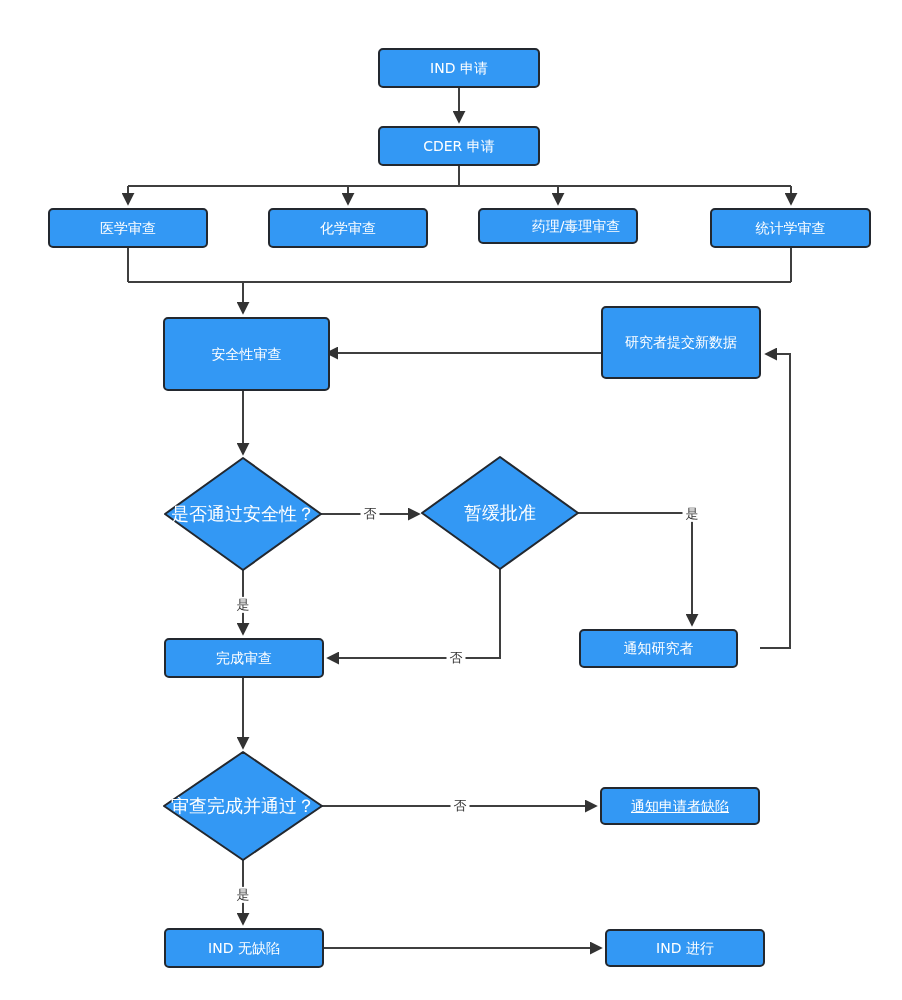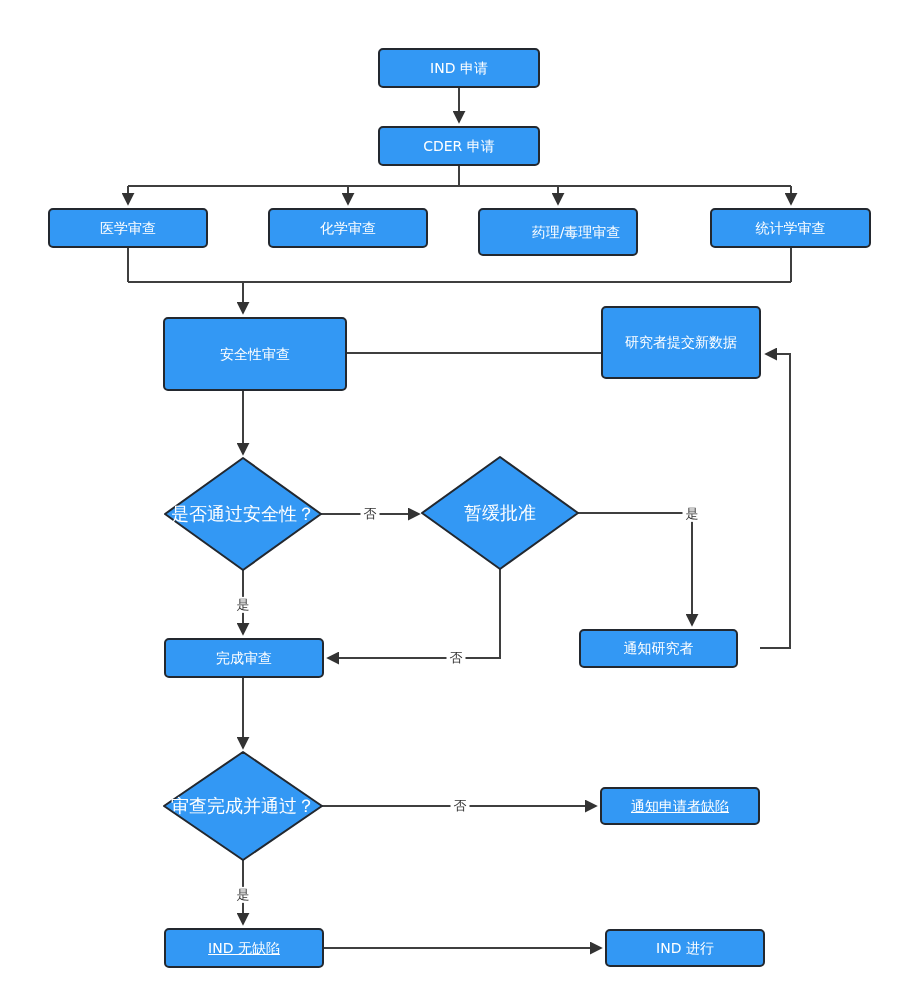--- a/index.html
+++ b/index.html
@@ -28,28 +28,28 @@
   .edge-label{
     position:absolute;transform:translate(-50%,-50%);
     background:#ffffff;color:var(--edge-label-text,#333333);
     font-size:13px;padding:0 3px;line-height:1.25;white-space:nowrap;
   }
   
   #n-ind-application{left:378px;top:48px;width:162px;height:40px;}
   #n-cder-application{left:378px;top:126px;width:162px;height:40px;}
   #n-medical-review{left:48px;top:208px;width:160px;height:40px;}
   #n-chemistry-review{left:268px;top:208px;width:160px;height:40px;}
-  #n-pharm-tox-review{left:478px;top:208px;width:160px;height:48px;padding-left:36px;}
+  #n-pharm-tox-review{left:478px;top:208px;width:160px;height:36px;padding-left:36px;}
   #n-statistics-review{left:710px;top:208px;width:161px;height:40px;}
-  #n-safety-review{left:163px;top:317px;width:184px;height:74px;}
+  #n-safety-review{left:163px;top:317px;width:167px;height:74px;}
   #n-investigator-new-data{left:601px;top:306px;width:160px;height:73px;}
   #n-complete-review{left:164px;top:638px;width:160px;height:40px;}
   #n-notify-investigator{left:579px;top:629px;width:159px;height:39px;}
   #n-notify-applicant-defects{left:600px;top:787px;width:160px;height:38px;text-decoration:underline;}
-  #n-ind-no-defects{left:164px;top:928px;width:160px;height:40px;text-decoration:underline;}
+  #n-ind-no-defects{left:164px;top:928px;width:160px;height:40px;}
   #n-ind-proceed{left:605px;top:929px;width:160px;height:38px;}
   #d-pass-safety-label{left:165px;top:458px;width:156px;height:112px;}
   #d-hold-approval-label{left:422px;top:457px;width:156px;height:112px;}
   #d-review-complete-label{left:164px;top:752px;width:158px;height:108px;}
   
   #el-no-1{left:370px;top:514px;}
   #el-yes-1{left:243px;top:605px;}
   #el-yes-2{left:692px;top:514px;}
   #el-no-2{left:456px;top:658px;}
   #el-no-3{left:460px;top:806px;}

